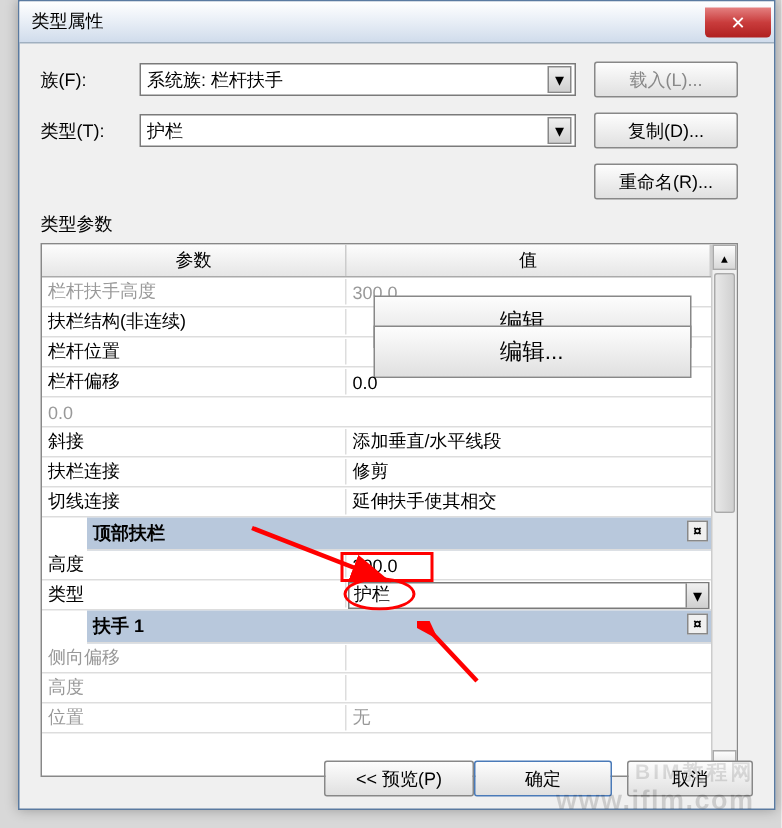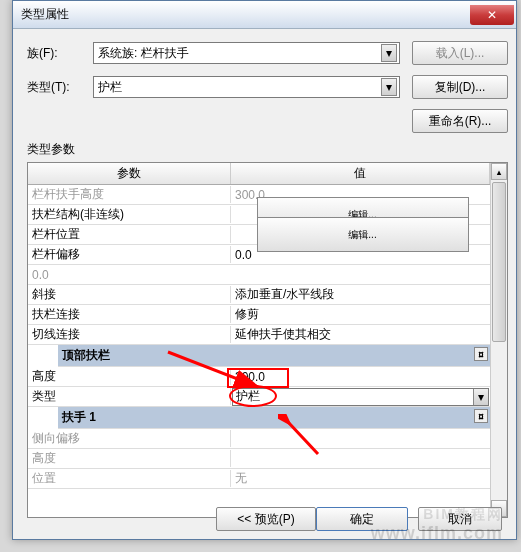--- a/index.html
+++ b/index.html
@@ -47,21 +47,21 @@
       color: #fff;
       display: flex;
       align-items: center;
       justify-content: center;
       margin-right: 2px;
       border-radius: 0 0 3px 3px;
       font-size: 14px;
       cursor: pointer;
     }
     .content {
-      padding: 12px 8px 8px 14px;
+      padding: 12px 24px 8px 14px;
     }
     .form-row {
       display: flex;
       align-items: center;
       margin-bottom: 10px;
     }
     .form-label {
       width: 66px;
       color: #000;
     }
@@ -161,21 +161,21 @@
     }
     .edit-btn {
       width: 212px;
       height: 35px;
       background: linear-gradient(#fdfdfd, #e0e0e0);
       border: 1px solid #888;
       display: flex;
       align-items: center;
       justify-content: center;
       margin: 0 auto;
-      font-size: 10px;
+      font-size: 15px;
     }
     .red-box {
       position: absolute;
       border: 2px solid #ff0000;
       pointer-events: none;
     }
     .red-oval {
       position: absolute;
       border: 2px solid #ff0000;
       border-radius: 50%;

